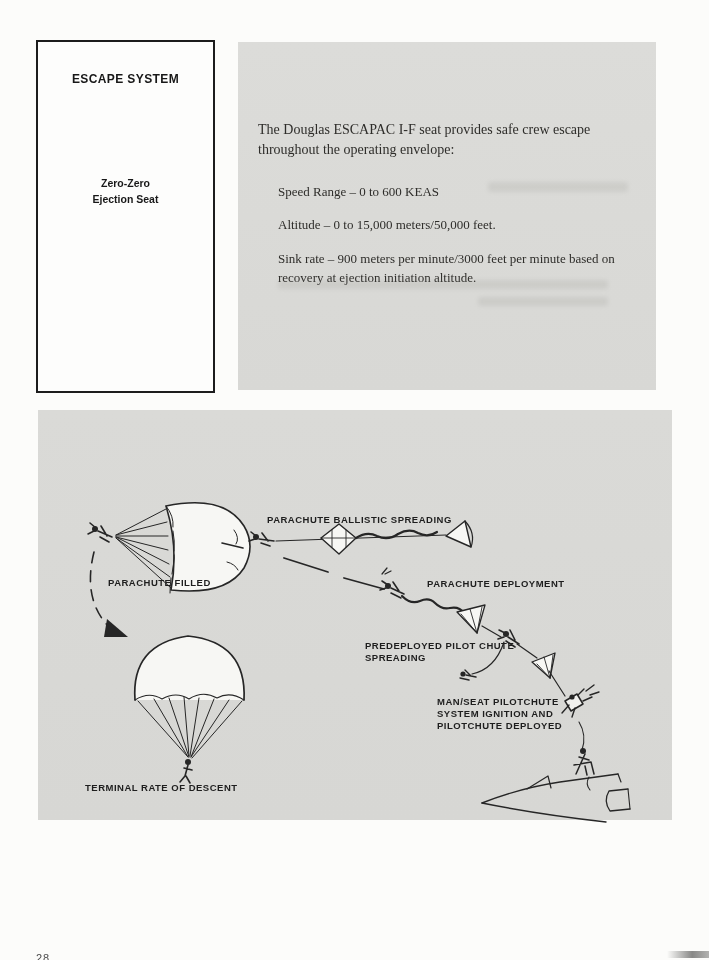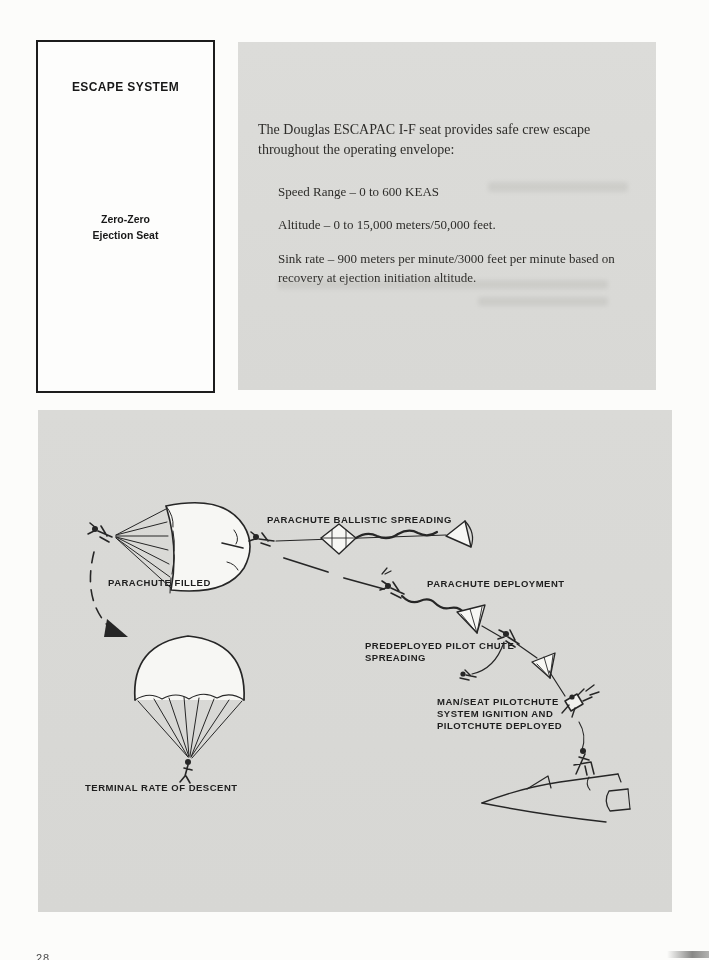--- a/index.html
+++ b/index.html
@@ -8,26 +8,26 @@
     position:relative; width:709px; height:960px;
     background:#fcfcfa; overflow:hidden;
   }
 
   
   .title-box {
     position:absolute; left:36px; top:40px; width:179px; height:353px;
     background:#fdfdfc; border:2px solid #1c1c1c;
   }
   .title-box .box-title {
-    margin-top:38px; text-align:center;
+    margin-top:30px; text-align:center;
     font-size:12px; font-weight:bold; letter-spacing:0.4px; color:#181818;
   }
   .title-box .box-subtitle {
     position:absolute; left:0; right:0; top:133px; text-align:center;
-    font-size:10.5px; font-weight:bold; line-height:1.55; color:#181818;margin-top:36px;
+    font-size:10.5px; font-weight:bold; line-height:1.55; color:#181818;
   }
 
   
   .desc-box {
     position:absolute; left:238px; top:42px; width:418px; height:348px;
     background:linear-gradient(180deg,#dcdcd9 0%,#d8d8d5 100%);
     font-family:"Liberation Serif", serif; color:#2e2d2a;
   }
   .desc-box .intro {
     margin:78px 18px 0 20px; font-size:14px; line-height:1.45;
@@ -36,21 +36,21 @@
     margin:15px 14px 0 40px; font-size:13px; line-height:1.45;
   }
   .desc-box .spec-item.first { margin-top:22px; }
   .ghost-streak {
     position:absolute; border-radius:3px; filter:blur(2px); opacity:0.16;
     background:#8a8a84;
   }
 
   
   .diagram-box {
-    position:absolute; left:38px; top:410px; width:634px; height:502px;
+    position:absolute; left:38px; top:410px; width:634px; height:410px;
     background:linear-gradient(180deg,#dadad7 0%,#d7d7d4 100%);
   }
   .diagram-box svg { position:absolute; left:0; top:0; }
   .dlabel {
     position:absolute; font-size:9.5px; font-weight:bold;
     letter-spacing:0.5px; color:#1e1e1e; white-space:nowrap; line-height:1.26;
   }
 
   .page-number {
     position:absolute; left:36px; top:952px;

